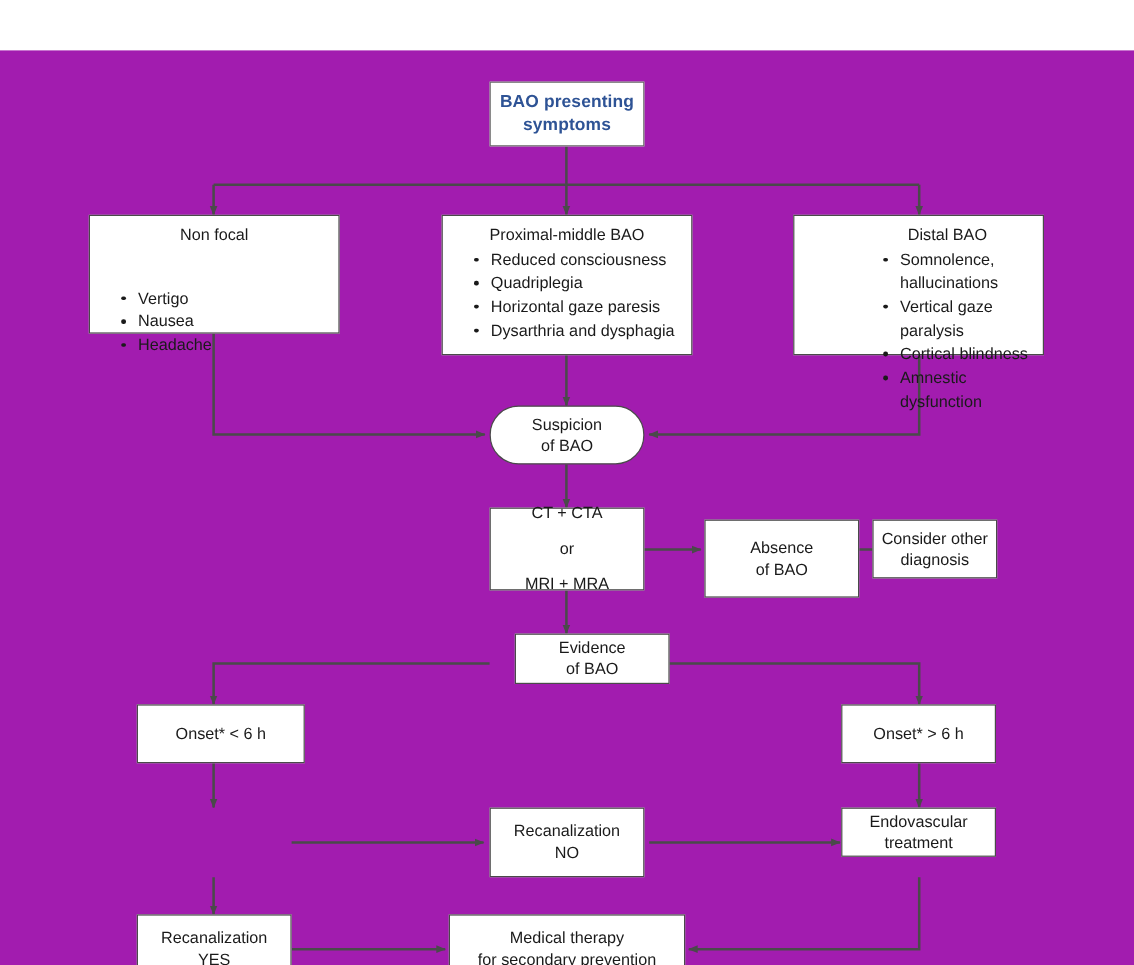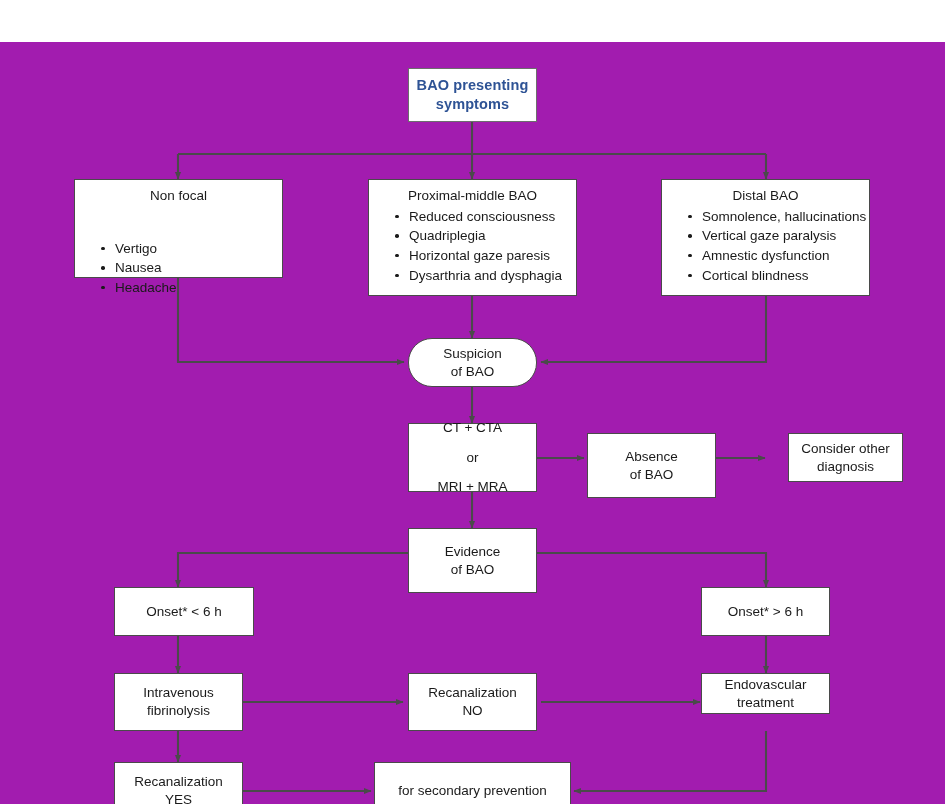--- a/index.html
+++ b/index.html
@@ -151,81 +151,78 @@
   <div class="node listbox" style="left:368px;top:137px;width:209px;height:117px;">
     <span class="ttl">Proximal-middle BAO</span>
     <ul>
       <li>Reduced consciousness</li>
       <li>Quadriplegia</li>
       <li>Horizontal gaze paresis</li>
       <li>Dysarthria and dysphagia</li>
     </ul>
   </div>
 
-  <div class="node listbox" style="left:661px;top:137px;width:209px;height:117px;">
+  <div class="node listbox" style="left:661px;top:137px;width:209px;height:117px;padding-left:48px;">
     <span class="ttl">Distal BAO</span>
     <ul>
       <li>Somnolence, hallucinations</li>
       <li>Vertical gaze paralysis</li>
+      <li>Cortical blindness</li>
       <li>Amnestic dysfunction</li>
-      <li>Cortical blindness</li>
     </ul>
   </div>
 
   <div class="node center" style="left:408px;top:296px;width:129px;height:49px;border-radius:24px;">
     <span class="line">Suspicion</span>
     <span class="line">of BAO</span>
   </div>
 
   <div class="node center" style="left:408px;top:381px;width:129px;height:69px;gap:12px;">
     <span class="line">CT + CTA</span>
     <span class="line">or</span>
     <span class="line">MRI + MRA</span>
   </div>
 
   <div class="node center" style="left:587px;top:391px;width:129px;height:65px;">
     <span class="line">Absence</span>
     <span class="line">of BAO</span>
   </div>
 
-  <div class="node center" style="left:788px;top:391px;width:115px;height:49px;">
+  <div class="node center" style="left:727px;top:391px;width:104px;height:49px;">
     <span class="line">Consider other</span>
     <span class="line">diagnosis</span>
   </div>
 
-  <div class="node center" style="left:408px;top:486px;width:129px;height:65px;">
+  <div class="node center" style="left:429px;top:486px;width:129px;height:42px;">
     <span class="line">Evidence</span>
     <span class="line">of BAO</span>
   </div>
 
   <div class="node center" style="left:114px;top:545px;width:140px;height:49px;">
     <span class="line">Onset* &lt; 6 h</span>
   </div>
 
   <div class="node center" style="left:701px;top:545px;width:129px;height:49px;align-items:center;">
     <span class="line">Onset* &gt; 6 h</span>
   </div>
 
-  <div class="node center" style="left:114px;top:631px;width:129px;height:58px;">
-    <span class="line">Intravenous</span>
-    <span class="line">fibrinolysis</span>
-  </div>
 
   <div class="node center" style="left:408px;top:631px;width:129px;height:58px;">
     <span class="line">Recanalization</span>
     <span class="line">NO</span>
   </div>
 
   <div class="node center" style="left:701px;top:631px;width:129px;height:41px;">
     <span class="line">Endovascular</span>
     <span class="line">treatment</span>
   </div>
 
   <div class="node center" style="left:114px;top:720px;width:129px;height:58px;">
     <span class="line">Recanalization</span>
     <span class="line">YES</span>
   </div>
 
   <div class="node center" style="left:374px;top:720px;width:197px;height:58px;">
+    <span class="line">Medical therapy</span>
     <span class="line">for secondary prevention</span>
   </div>
 
 </div>
 
 </body></html>

